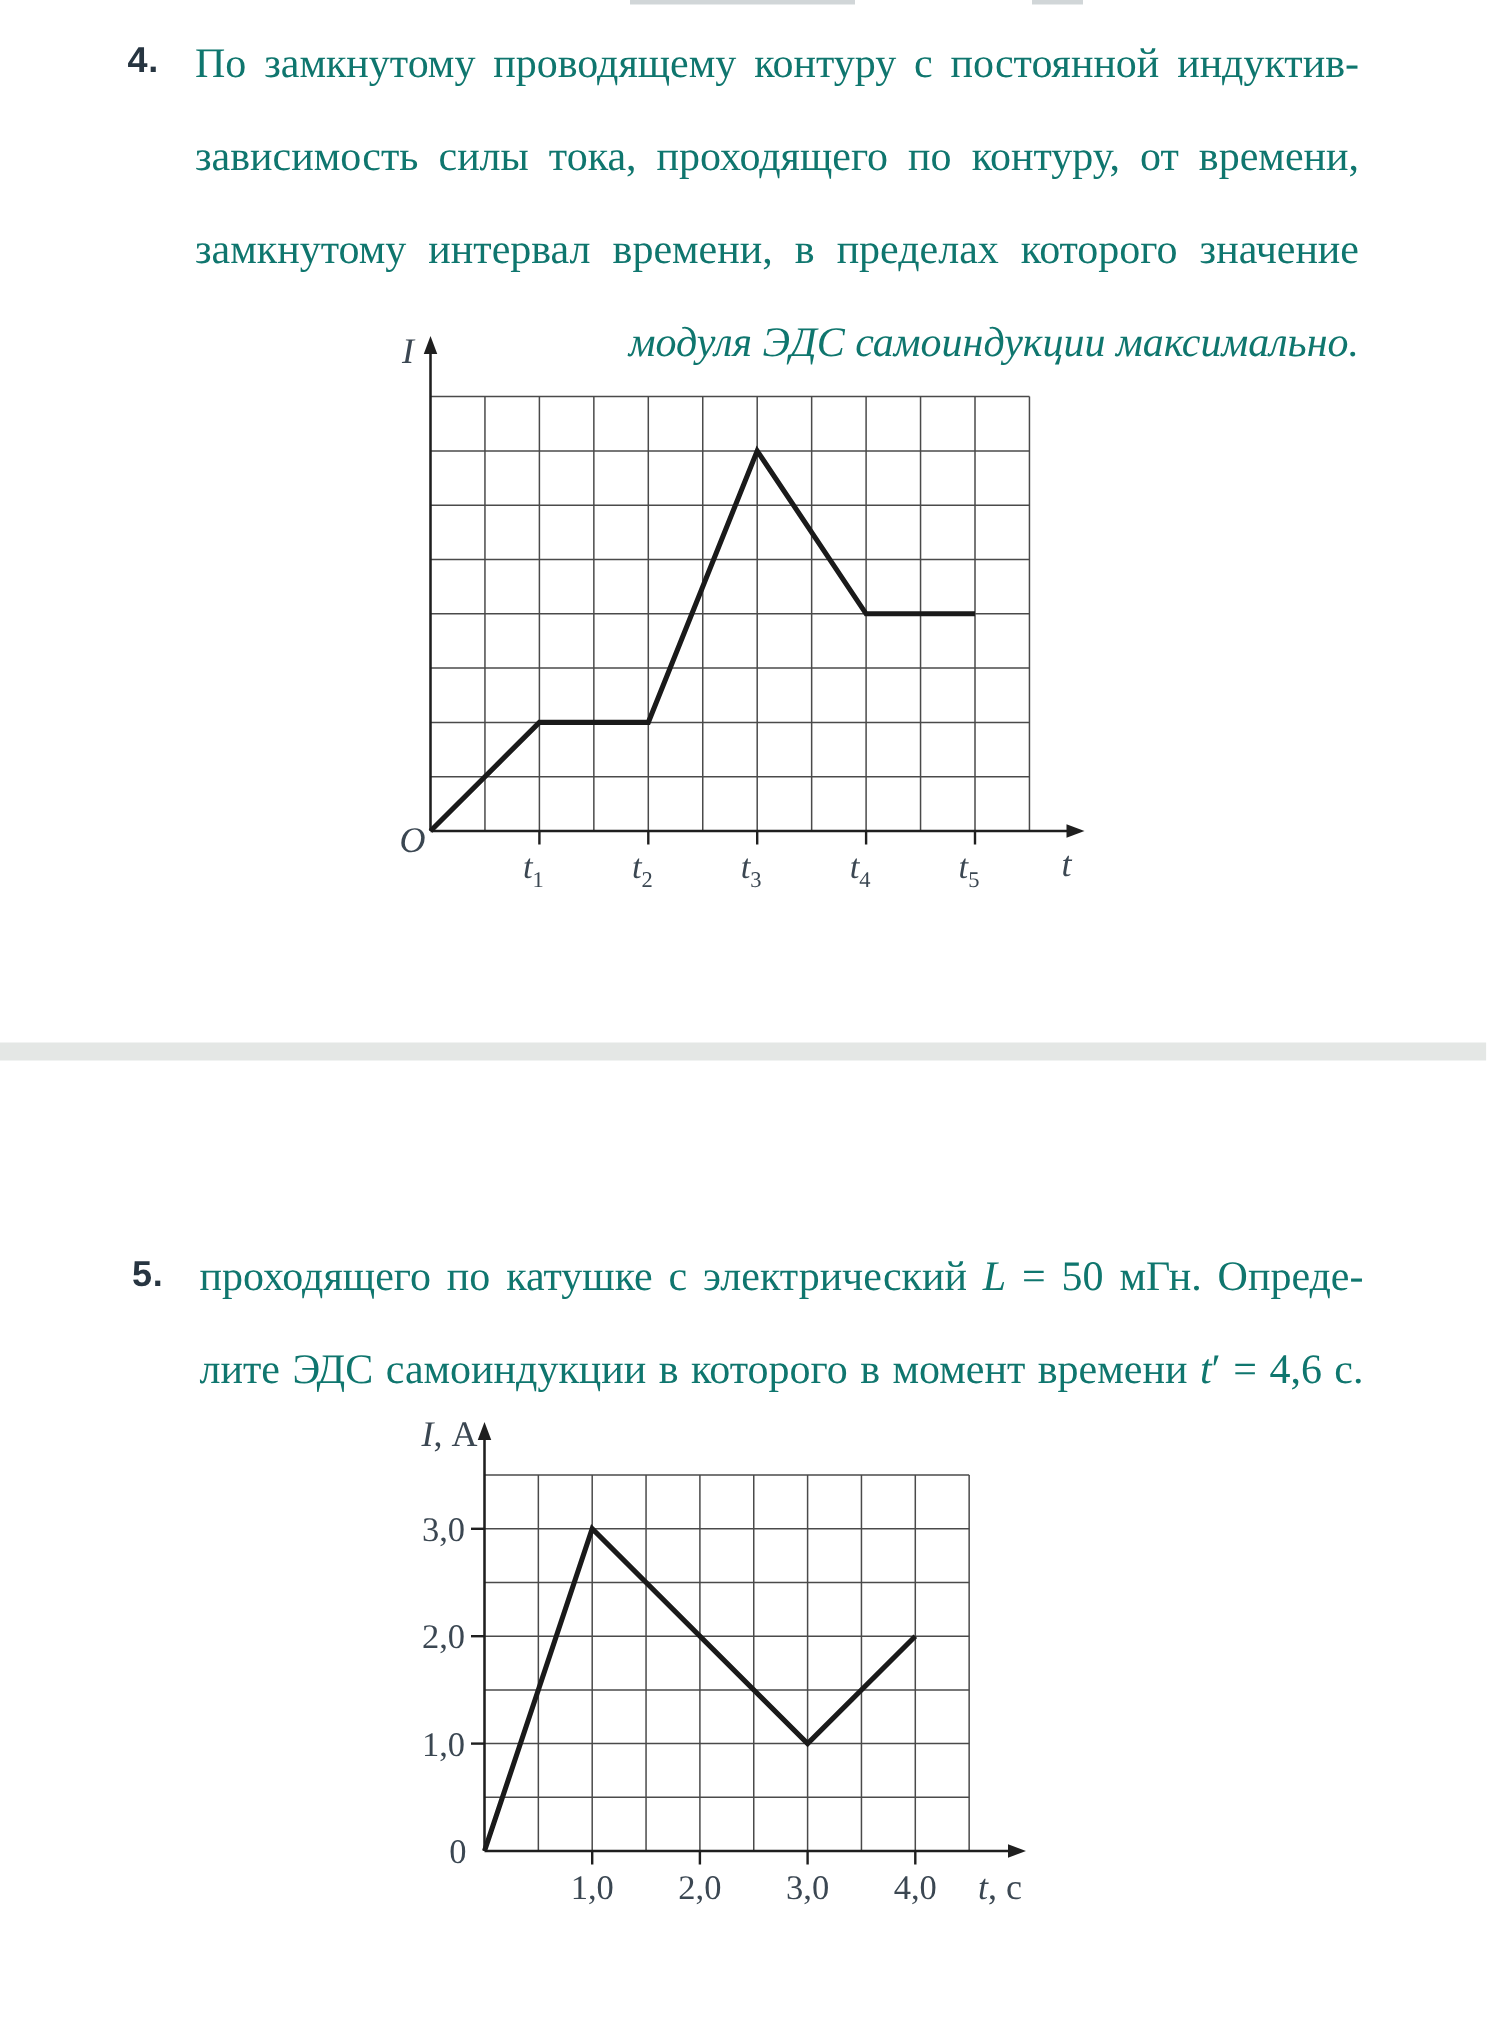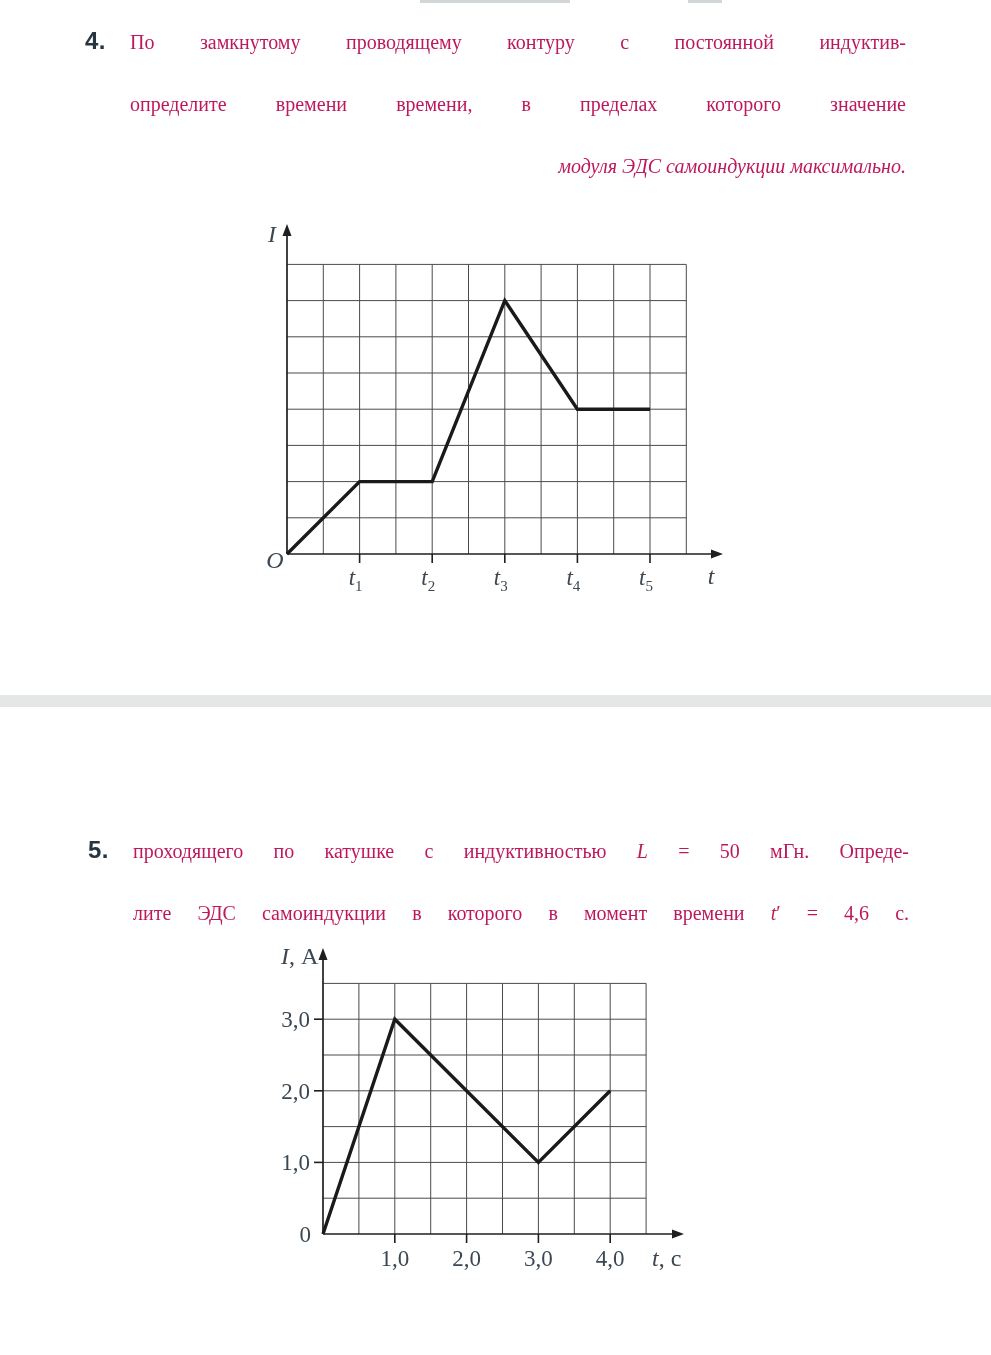--- a/index.html
+++ b/index.html
@@ -7,42 +7,43 @@
     position:relative; width:991px; height:1355px; background:#ffffff;
     font-family:"Liberation Serif","DejaVu Serif",serif; overflow:hidden;
   }
   .remnant { position:absolute; top:0; height:3px; background:#9aa3a8; opacity:.45; }
   .problem { position:absolute; color:#34424e; }
   .pnum {
     position:absolute; left:0; top:0;
     font-family:"Liberation Sans","DejaVu Sans",sans-serif;
     font-weight:700; font-size:24px; color:#273541; letter-spacing:.5px;
   }
-  .ptext { margin-left:45px; width:776px; font-size:20px; line-height:31px; color:#be185d; }
+  .ptext { margin-left:45px; width:776px; font-size:28px; line-height:31px; color:#0f766e; }
   .ptext .ln { display:block; text-align:justify; }
   .ptext .ln.j::after { content:""; display:inline-block; width:100%; height:0; }
   .ptext .ln.last { text-align:right;font-style:italic; }
   .chart { position:absolute; }
   svg { display:block; }
   svg text { font-family:"Liberation Serif","DejaVu Serif",serif; fill:#3b4752; }
   .divider { position:absolute; left:0; width:991px; background:#e4e7e5; }
 </style>
 </head>
 <body>
 
 <div class="page">
 
   <div class="remnant" style="left:420px; width:150px;"></div>
   <div class="remnant" style="left:688px; width:34px;"></div>
 
   <section class="problem" style="left:85px; top:27px;">
     <div class="pnum">4.</div>
     <div class="ptext">
         <span class="ln j"><span>По замкнутому проводящему контуру с постоянной индуктив-</span></span>
-        <span class="ln j"><span>определите времени времени, в пределах которого значение</span></span>
+        <span class="ln j"><span>зависимость силы тока, проходящего по контуру, от времени,</span></span>
+        <span class="ln j"><span>замкнутому интервал времени, в пределах которого значение</span></span>
         <span class="ln last"><span>модуля ЭДС самоиндукции максимально.</span></span>
       </div>
   </section>
 
   <figure class="chart" style="left:253px; top:210px; margin:0;">
     <svg id="chart1" width="480" height="390" viewBox="0 0 480 390">
         <line x1="70.3" y1="54.39999999999998" x2="70.3" y2="344" stroke="#4a4a4a" stroke-width="1"></line>
         <line x1="106.6" y1="54.39999999999998" x2="106.6" y2="344" stroke="#4a4a4a" stroke-width="1"></line>
         <line x1="142.89999999999998" y1="54.39999999999998" x2="142.89999999999998" y2="344" stroke="#4a4a4a" stroke-width="1"></line>
         <line x1="179.2" y1="54.39999999999998" x2="179.2" y2="344" stroke="#4a4a4a" stroke-width="1"></line>
@@ -80,21 +81,21 @@
         <text x="22" y="358" fill="#3b4752" font-size="24" font-style="italic" text-anchor="middle">O</text>
         <polyline points="34,344 106.6,271.6 179.2,271.6 251.79999999999998,90.59999999999997 324.4,199.2 397,199.2" fill="none" stroke="#1a1a1a" stroke-width="3.4" stroke-linejoin="miter"></polyline>
       </svg>
   </figure>
 
   <div class="divider" style="top:695px; height:12px;"></div>
 
   <section class="problem" style="left:88px; top:836px;">
     <div class="pnum">5.</div>
     <div class="ptext">
-        <span class="ln j"><span>проходящего по катушке с индуктивностью </span><span style="font-style: italic;">L</span><span> = 50 мГн. Опреде-</span></span>
+        <span class="ln j"><span>проходящего по катушке с электрический </span><span style="font-style: italic;">L</span><span> = 50 мГн. Опреде-</span></span>
         <span class="ln j"><span>лите ЭДС самоиндукции в которого в момент времени </span><span style="font-style: italic;">t</span><span>′ = 4,6 с.</span></span>
       </div>
   </section>
 
   <figure class="chart" style="left:258px; top:936px; margin:0;">
     <svg id="chart2" width="470" height="345" viewBox="0 0 470 345">
         <line x1="100.9" y1="47.400000000000034" x2="100.9" y2="298" stroke="#4a4a4a" stroke-width="1"></line>
         <line x1="136.8" y1="47.400000000000034" x2="136.8" y2="298" stroke="#4a4a4a" stroke-width="1"></line>
         <line x1="172.7" y1="47.400000000000034" x2="172.7" y2="298" stroke="#4a4a4a" stroke-width="1"></line>
         <line x1="208.6" y1="47.400000000000034" x2="208.6" y2="298" stroke="#4a4a4a" stroke-width="1"></line>

